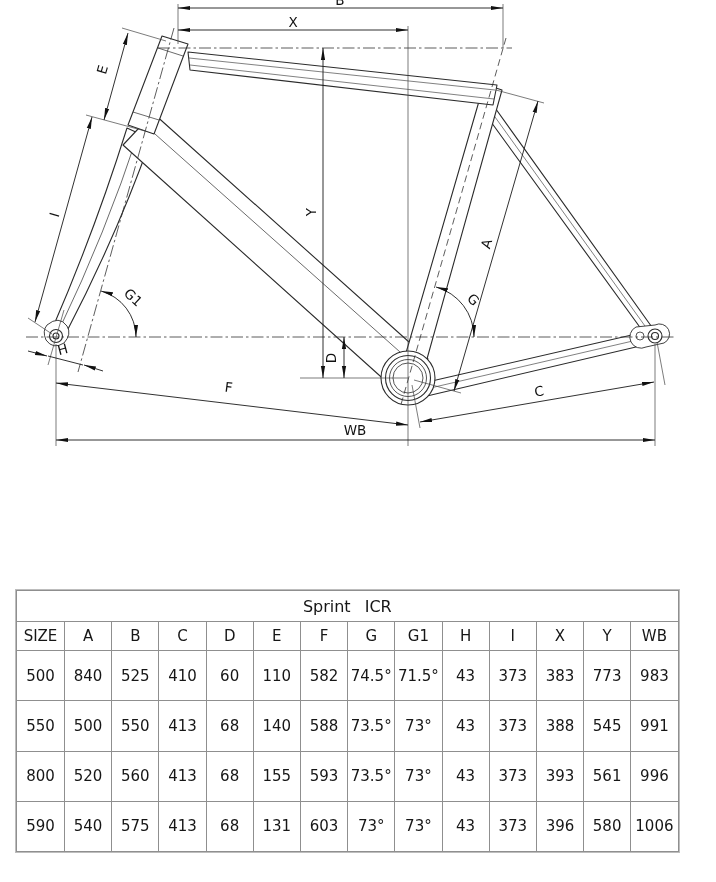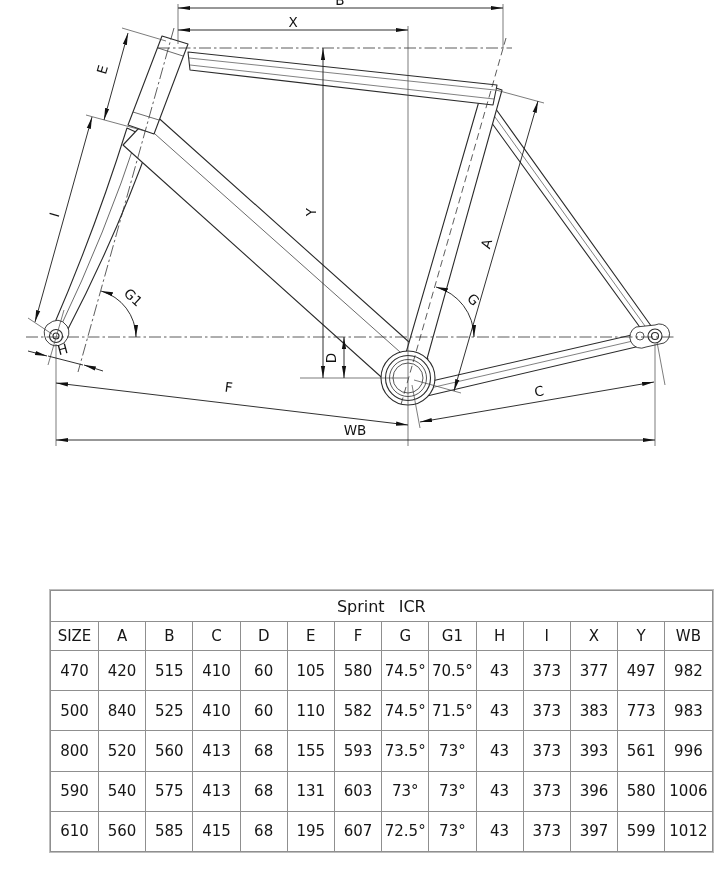--- a/index.html
+++ b/index.html
@@ -9,21 +9,21 @@
   svg text{font-family:"DejaVu Sans","Liberation Sans",sans-serif;font-size:13.5px;fill:#111;}
   
   #geo-table-wrap{position:absolute;left:16px;top:590px;width:662px;height:262px;}
   table.geo{border-collapse:collapse;table-layout:fixed;width:662px;height:262px;
             font-size:15px;color:#161616;}
   table.geo td,table.geo th{border:1px solid #8f8f8f;text-align:center;vertical-align:middle;
             padding:0;font-weight:normal;overflow:hidden;white-space:nowrap;}
   table.geo tr.title-row th{height:30px;font-size:16px;word-spacing:9px;}
   table.geo tr.header-row th{height:28px;}
   table.geo tr.data-row td{height:28px;}
-  table.geo{border:1px solid #8f8f8f;outline:1px solid #bdbdbd;margin-left:34px;}
+  table.geo{border:1px solid #8f8f8f;outline:1px solid #bdbdbd;}
 </style>
 </head>
 <body>
 
 <svg id="drawing" viewBox="0 0 716 500" xmlns="http://www.w3.org/2000/svg">
   <defs>
     <marker id="arr" viewBox="0 0 12 8" refX="12" refY="4" markerWidth="12" markerHeight="8" markerUnits="userSpaceOnUse" orient="auto-start-reverse">
       <path d="M12,4 L0,1.9 L0,6.1 Z" fill="#111"></path>
     </marker>
   </defs>
@@ -168,52 +168,52 @@
           <th>G1</th>
           <th>H</th>
           <th>I</th>
           <th>X</th>
           <th>Y</th>
           <th>WB</th>
         </tr>
     </thead>
     <tbody id="geo-body">
         <tr class="data-row">
-          <td>470</td>
-          <td>420</td>
-          <td>515</td>
-          <td>410</td>
-          <td>60</td>
-          <td>105</td>
-          <td>580</td>
-          <td>74.5°</td>
-          <td>70.5°</td>
-          <td>43</td>
-          <td>373</td>
-          <td>377</td>
-          <td>497</td>
-          <td>982</td>
-        </tr>
-        <tr class="data-row">
           <td>500</td>
           <td>840</td>
           <td>525</td>
           <td>410</td>
           <td>60</td>
           <td>110</td>
           <td>582</td>
           <td>74.5°</td>
           <td>71.5°</td>
           <td>43</td>
           <td>373</td>
           <td>383</td>
           <td>773</td>
           <td>983</td>
         </tr>
         <tr class="data-row">
+          <td>550</td>
+          <td>500</td>
+          <td>550</td>
+          <td>413</td>
+          <td>68</td>
+          <td>140</td>
+          <td>588</td>
+          <td>73.5°</td>
+          <td>73°</td>
+          <td>43</td>
+          <td>373</td>
+          <td>388</td>
+          <td>545</td>
+          <td>991</td>
+        </tr>
+        <tr class="data-row">
           <td>800</td>
           <td>520</td>
           <td>560</td>
           <td>413</td>
           <td>68</td>
           <td>155</td>
           <td>593</td>
           <td>73.5°</td>
           <td>73°</td>
           <td>43</td>
@@ -231,31 +231,15 @@
           <td>131</td>
           <td>603</td>
           <td>73°</td>
           <td>73°</td>
           <td>43</td>
           <td>373</td>
           <td>396</td>
           <td>580</td>
           <td>1006</td>
         </tr>
-        <tr class="data-row">
-          <td>610</td>
-          <td>560</td>
-          <td>585</td>
-          <td>415</td>
-          <td>68</td>
-          <td>195</td>
-          <td>607</td>
-          <td>72.5°</td>
-          <td>73°</td>
-          <td>43</td>
-          <td>373</td>
-          <td>397</td>
-          <td>599</td>
-          <td>1012</td>
-        </tr>
       </tbody>
   </table>
 </div>
 
 </body></html>

